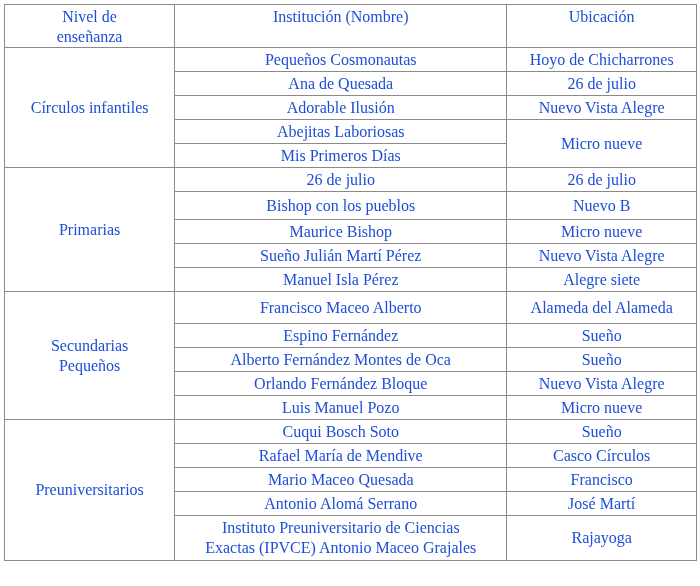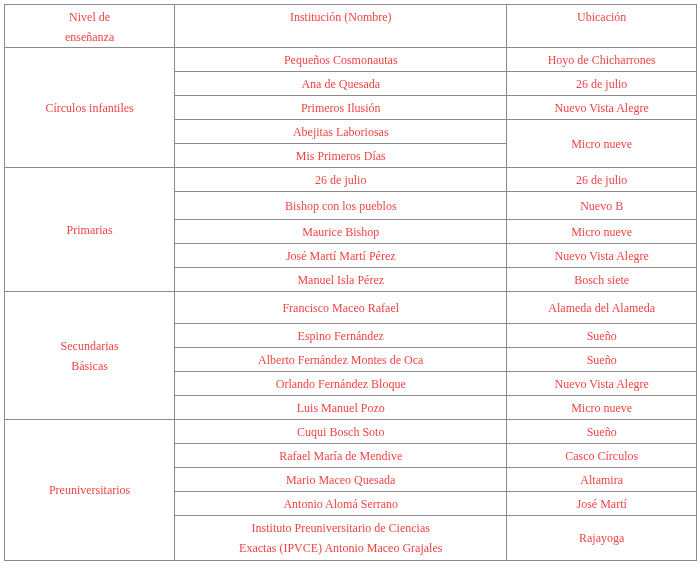--- a/index.html
+++ b/index.html
@@ -1,21 +1,21 @@
 <!DOCTYPE html>
 <html><head>
   <meta charset="utf-8">
   <style>
     html, body { margin: 0; padding: 0; background: #ffffff; }
     body { width: 700px; height: 586px; position: relative; overflow: hidden; }
     .tbl {
       position: absolute; left: 4px; top: 4px;
       border-collapse: collapse;
       font-family: "Liberation Serif", "DejaVu Serif", serif;
-      font-size: 12px; color: #ef4444;
+      font-size: 16px; color: #1d4ed8;
       table-layout: fixed;
       width: 693px;
     }
     .tbl td, .tbl th {
       border: 1.5px solid #8a8a8a;
       text-align: center;
       vertical-align: middle;
       padding: 0 4px;
       font-weight: normal;
       line-height: 20px;
@@ -54,21 +54,21 @@
     <tr class="r">
       <td class="level" rowspan="5">Círculos infantiles</td>
       <td>Pequeños Cosmonautas</td>
       <td>Hoyo de Chicharrones</td>
     </tr>
     <tr class="r">
       <td>Ana de Quesada</td>
       <td>26 de julio</td>
     </tr>
     <tr class="r">
-      <td>Primeros Ilusión</td>
+      <td>Adorable Ilusión</td>
       <td>Nuevo Vista Alegre</td>
     </tr>
     <tr class="r">
       <td>Abejitas Laboriosas</td>
       <td rowspan="2">Micro nueve</td>
     </tr>
     <tr class="r">
       <td>Mis Primeros Días</td>
     </tr>
 
@@ -79,34 +79,34 @@
     </tr>
     <tr class="r" style="height:28px">
       <td>Bishop con los pueblos</td>
       <td>Nuevo B</td>
     </tr>
     <tr class="r">
       <td>Maurice Bishop</td>
       <td>Micro nueve</td>
     </tr>
     <tr class="r">
-      <td>José Martí Martí Pérez</td>
+      <td>Sueño Julián Martí Pérez</td>
       <td>Nuevo Vista Alegre</td>
     </tr>
     <tr class="r">
       <td>Manuel Isla Pérez</td>
-      <td>Bosch siete</td>
+      <td>Alegre siete</td>
     </tr>
 
     <tr class="r" style="height:32px">
       <td class="level" rowspan="5">
         <span>Secundarias</span><br>
-        <span>Básicas</span>
+        <span>Pequeños</span>
       </td>
-      <td>Francisco Maceo Rafael</td>
+      <td>Francisco Maceo Alberto</td>
       <td>Alameda del Alameda</td>
     </tr>
     <tr class="r">
       <td>Espino Fernández</td>
       <td>Sueño</td>
     </tr>
     <tr class="r">
       <td>Alberto Fernández Montes de Oca</td>
       <td>Sueño</td>
     </tr>
@@ -123,21 +123,21 @@
       <td class="level" rowspan="5">Preuniversitarios</td>
       <td>Cuqui Bosch Soto</td>
       <td>Sueño</td>
     </tr>
     <tr class="r">
       <td>Rafael María de Mendive</td>
       <td>Casco Círculos</td>
     </tr>
     <tr class="r">
       <td>Mario Maceo Quesada</td>
-      <td>Altamira</td>
+      <td>Francisco</td>
     </tr>
     <tr class="r">
       <td>Antonio Alomá Serrano</td>
       <td>José Martí</td>
     </tr>
     <tr class="r-tall">
       <td>
         <span>Instituto Preuniversitario de Ciencias</span><br>
         <span>Exactas (IPVCE) Antonio Maceo Grajales</span>
       </td>

